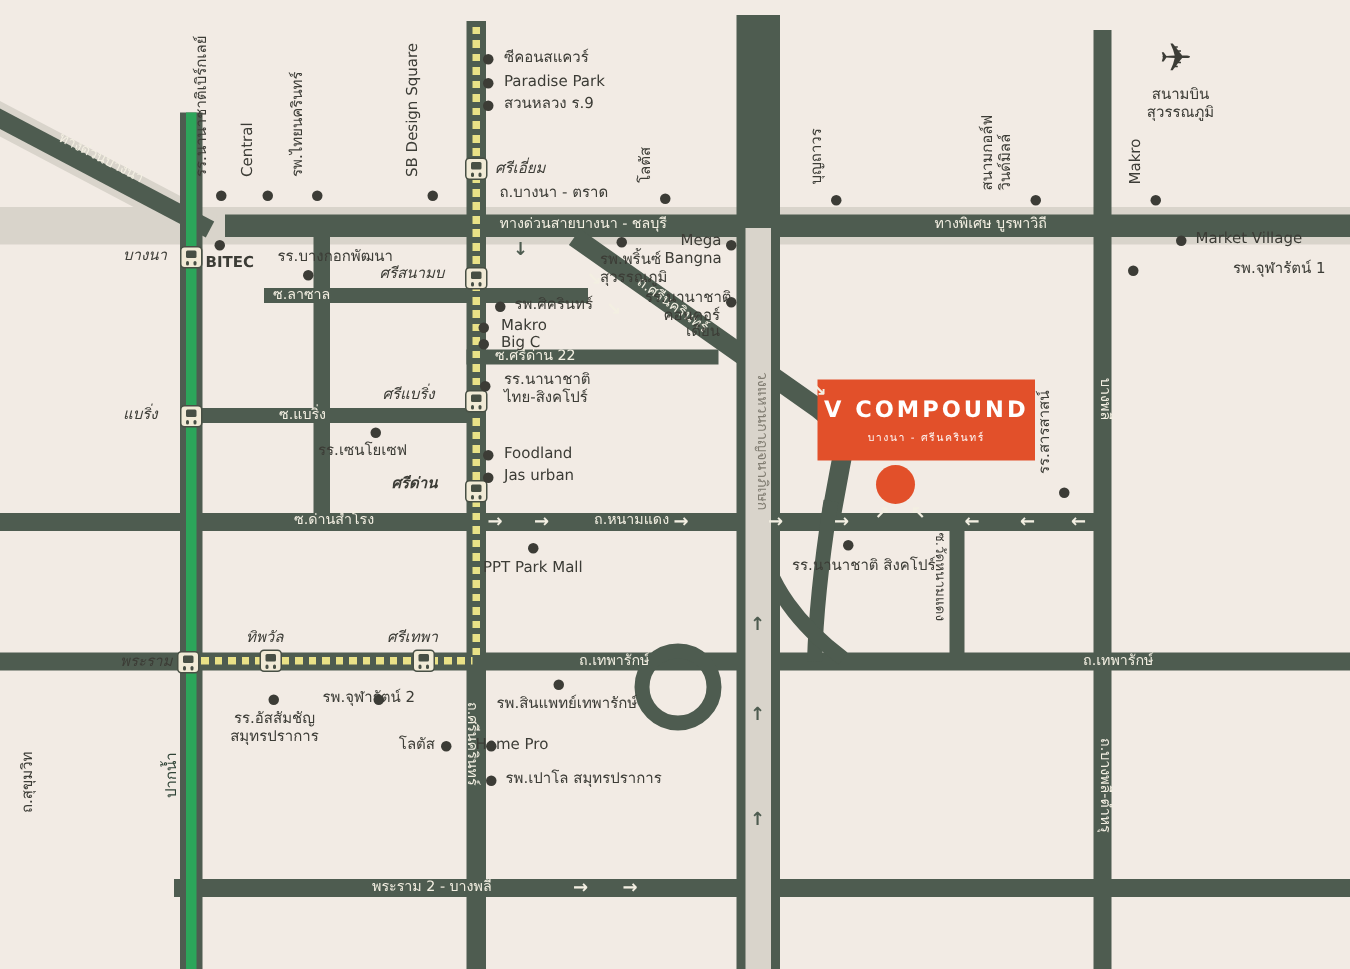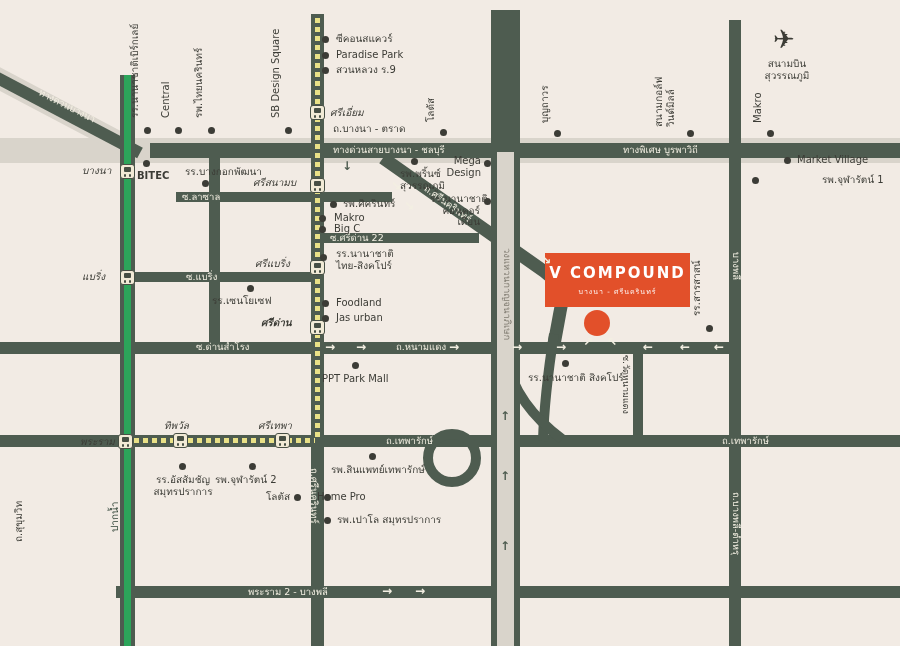--- a/index.html
+++ b/index.html
@@ -164,21 +164,21 @@
   <div class="lbl" style="left:336px;top:312px;">Jas urban</div>
   <i class="dot" style="left:247px;top:285px;"></i>
   <div class="lbl" style="left:212px;top:295px;">รร.เซนโยเซฟ</div>
   <i class="dot" style="left:352px;top:362px;"></i>
   <div class="lbl" style="left:322px;top:373px;">PPT Park Mall</div>
 
   <i class="dot" style="left:411px;top:158px;"></i>
   <div class="lbl" style="left:400px;top:168px;">รพ.พริ้นซ์
 สุวรรณภูมิ</div>
   <div class="lbl rgt" style="left:443px;top:155px;width:38px;">Mega
-Design</div>
+Bangna</div>
   <i class="dot" style="left:484px;top:160px;"></i>
   <div class="lbl rgt" style="left:430px;top:193px;width:50px;">รร.นานาชาติ
 คอนคอร์เดียน</div>
   <i class="dot" style="left:484px;top:198px;"></i>
   <i class="dot" style="left:784px;top:157px;"></i>
   <div class="lbl" style="left:797px;top:154px;">Market Village</div>
   <i class="dot" style="left:752px;top:177px;"></i>
   <div class="lbl" style="left:786px;top:174px;margin-left:36px;">รพ.จุฬารัตน์ 1</div>
   <div class="vlbl" style="left:703px;top:304px;">รร.สารสาสน์</div>
   <i class="dot" style="left:706px;top:325px;"></i>
@@ -189,21 +189,21 @@
   </div>
   <div class="odot" style="left:584px;top:310px;"></div>
 
   <i class="dot" style="left:562px;top:360px;"></i>
   <div class="lbl" style="left:528px;top:372px;">รร.นานาชาติ สิงคโปร์</div>
 
   <i class="dot" style="left:179px;top:463px;"></i>
   <div class="lbl ctr" style="left:138px;top:474px;width:90px;">รร.อัสสัมชัญ
 สมุทรปราการ</div>
   <i class="dot" style="left:249px;top:463px;"></i>
-  <div class="lbl" style="left:215px;top:474px;">รพ.จุฬารัตน์ 2</div>
+  <div class="lbl" style="left:215px;top:460px;">รพ.จุฬารัตน์ 2</div>
   <div class="lbl rgt" style="left:252px;top:491px;width:38px;">โลตัส</div>
   <i class="dot" style="left:294px;top:494px;"></i>
   <i class="dot" style="left:369px;top:453px;"></i>
   <div class="lbl" style="left:331px;top:464px;">รพ.สินแพทย์เทพารักษ์</div>
   <i class="dot" style="left:324px;top:494px;"></i>
   <div class="lbl" style="left:317px;top:491px;">Home Pro</div>
   <i class="dot" style="left:324px;top:517px;"></i>
   <div class="lbl" style="left:337px;top:514px;">รพ.เปาโล สมุทรปราการ</div>
 
   <span class="arr" style="left:325px;top:341px;">→</span>

